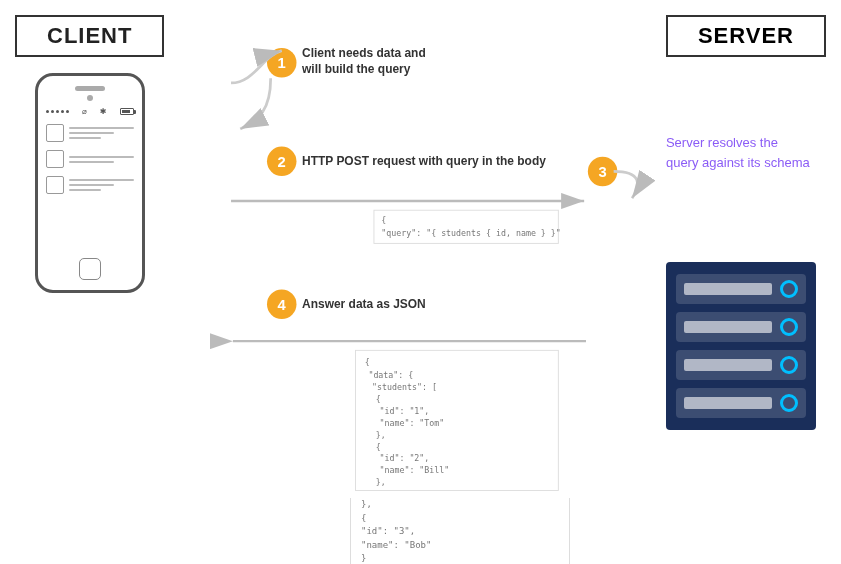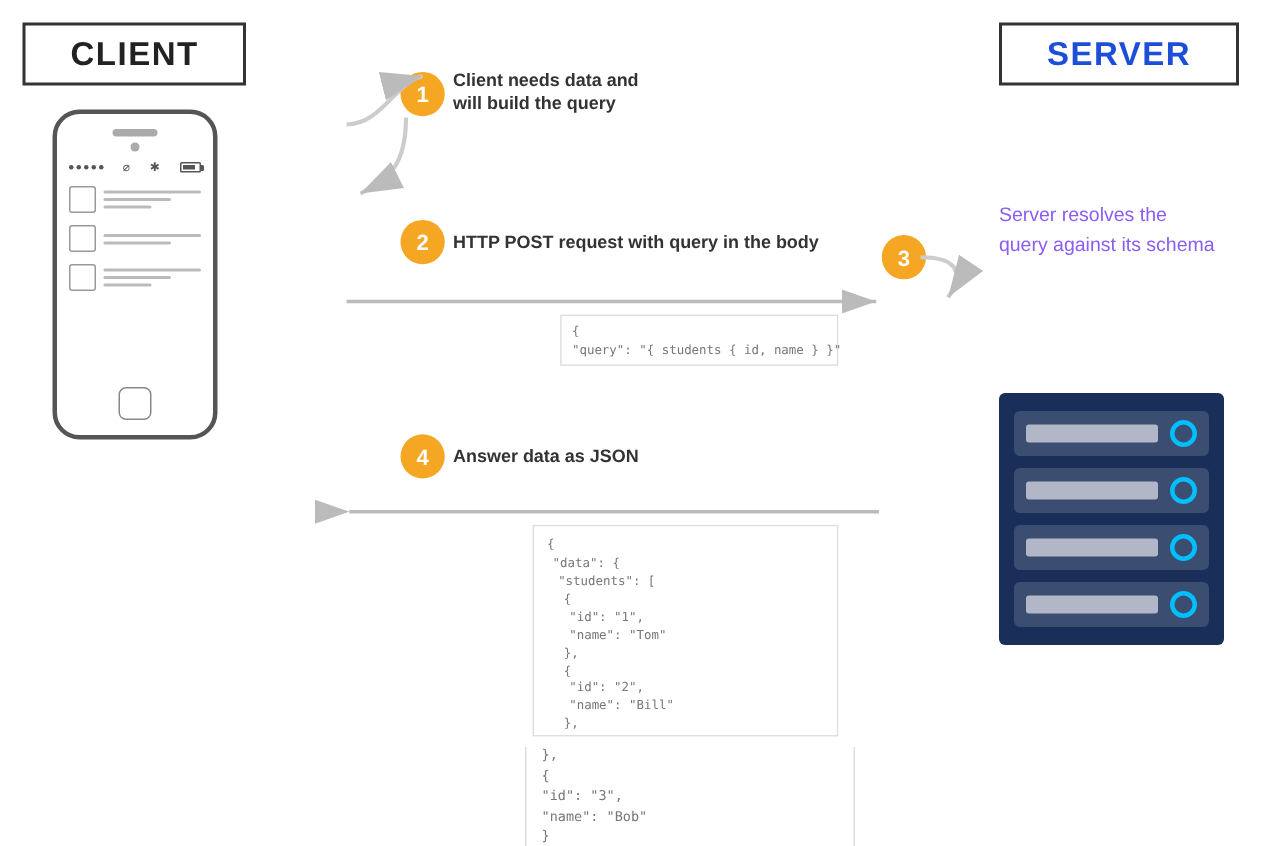--- a/index.html
+++ b/index.html
@@ -139,21 +139,21 @@
       margin-top: auto;
     }
 
     .server-label-box {
       border: 2px solid #333;
       padding: 6px 30px;
       margin-bottom: 16px;
       font-size: 22px;
       font-weight: bold;
       letter-spacing: 1px;
-      color: #1d4ed8;
+      color: #000000;
     }
 
     
     .db-container {
       background: #1a2e5a;
       width: 150px;
       padding: 12px 10px;
       border-radius: 4px;
       display: flex;
       flex-direction: column;

